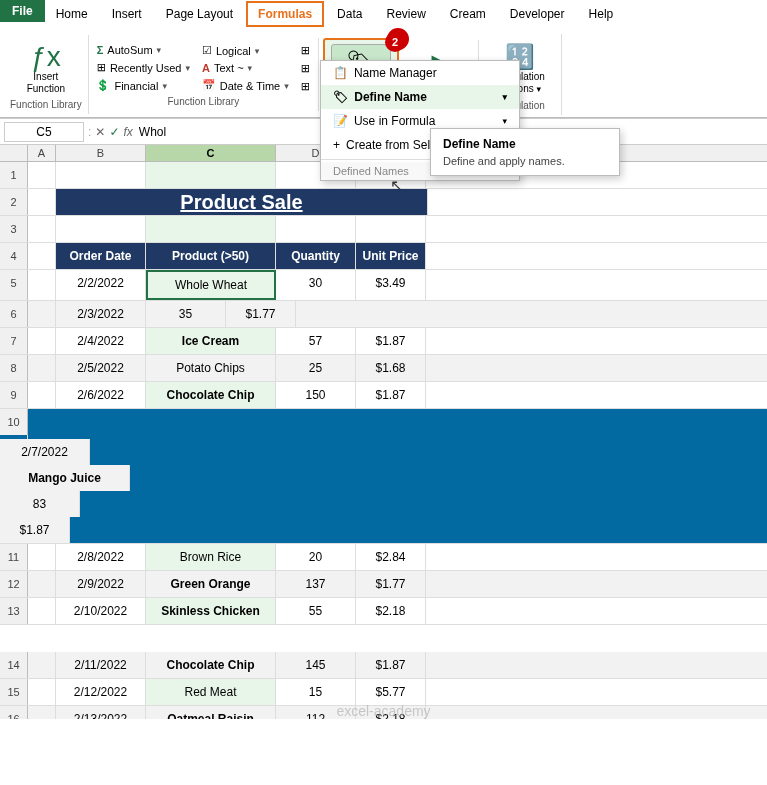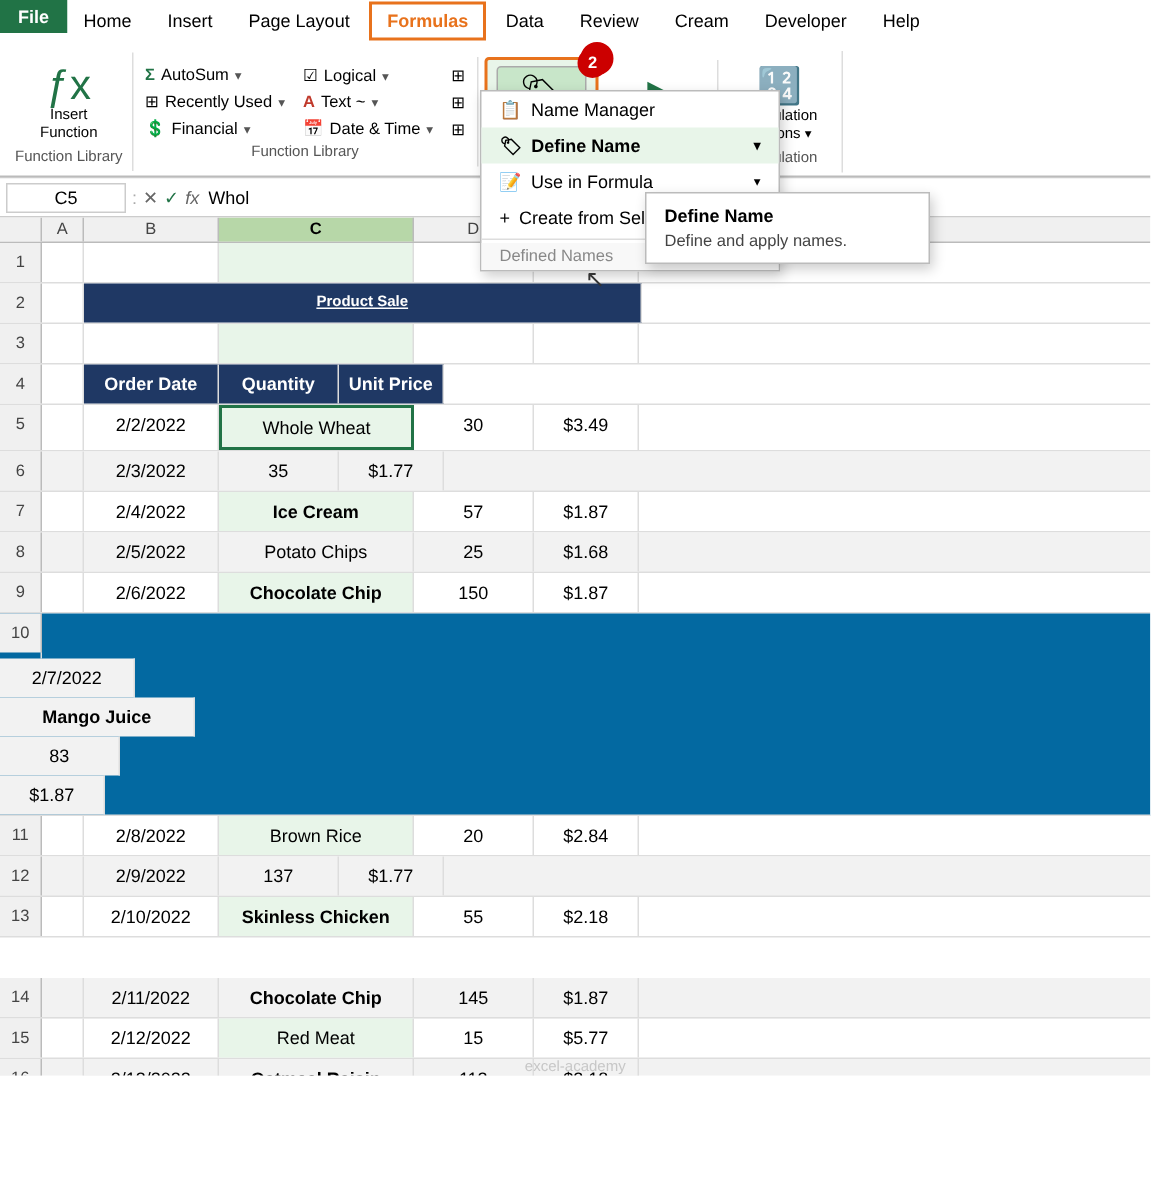--- a/index.html
+++ b/index.html
@@ -368,36 +368,37 @@
     <div class="cell cell-a"></div>
     <div class="cell cell-b"></div>
     <div class="cell cell-c active-col"></div>
     <div class="cell cell-d"></div>
     <div class="cell cell-e"></div>
   </div>
 
   <div class="sheet-row">
     <div class="row-num">2</div>
     <div class="cell cell-a"></div>
-    <div class="cell" style="width:372px; background:#1f3864; color:#fff; font-weight:bold; text-align:center; text-decoration:underline; font-size:10px;">Product Sale</div>
+    <div class="cell" style="width:372px; background:#1f3864; color:#fff; font-weight:bold; text-align:center; text-decoration:underline; font-size:20px;">Product Sale</div>
   </div>
 
   <div class="sheet-row">
     <div class="row-num">3</div>
     <div class="cell cell-a"></div>
     <div class="cell cell-b"></div>
     <div class="cell cell-c active-col"></div>
     <div class="cell cell-d"></div>
     <div class="cell cell-e"></div>
   </div>
 
   <div class="sheet-row">
     <div class="row-num">4</div>
     <div class="cell cell-a"></div>
     <div class="cell col-header-cell" style="width:90px;">Order Date</div>
+    <div class="cell col-header-cell" style="width:130px;">Product (&gt;50)</div>
     <div class="cell col-header-cell" style="width:80px;">Quantity</div>
     <div class="cell col-header-cell" style="width:70px;">Unit Price</div>
   </div>
 
   <div class="sheet-row">
     <div class="row-num">5</div>
     <div class="cell cell-a"></div>
     <div class="cell cell-b">2/2/2022</div>
     <div class="cell cell-c" style="border: 2px solid #217346; background:#e8f5e9;">Whole Wheat</div>
     <div class="cell cell-d">30</div>
@@ -454,20 +455,21 @@
     <div class="cell cell-b">2/8/2022</div>
     <div class="cell cell-c">Brown Rice</div>
     <div class="cell cell-d">20</div>
     <div class="cell cell-e">$2.84</div>
   </div>
 
   <div class="sheet-row" style="background:#f2f2f2;">
     <div class="row-num">12</div>
     <div class="cell cell-a"></div>
     <div class="cell cell-b shaded">2/9/2022</div>
+    <div class="cell cell-c bold shaded">Green Orange</div>
     <div class="cell cell-d shaded">137</div>
     <div class="cell cell-e shaded">$1.77</div>
   </div>
 
   <div class="sheet-row">
     <div class="row-num">13</div>
     <div class="cell cell-a"></div>
     <div class="cell cell-b">2/10/2022</div>
     <div class="cell cell-c bold">Skinless Chicken</div>
     <div class="cell cell-d">55</div>
@@ -495,15 +497,15 @@
   <div class="sheet-row" style="background:#f2f2f2;">
     <div class="row-num">16</div>
     <div class="cell cell-a"></div>
     <div class="cell cell-b shaded">2/13/2022</div>
     <div class="cell cell-c bold shaded">Oatmeal Raisin</div>
     <div class="cell cell-d shaded">112</div>
     <div class="cell cell-e shaded">$2.18</div>
   </div>
 
   <div style="position:relative; margin-top:-30px; text-align:center; z-index:5;">
-    <span style="font-size:10px; color:#aaa; opacity:0.6;">excel-academy</span>
+    <span style="font-size:14px; color:#aaa; opacity:0.6;">excel-academy</span>
   </div>
 </div>
 
 </body></html>

